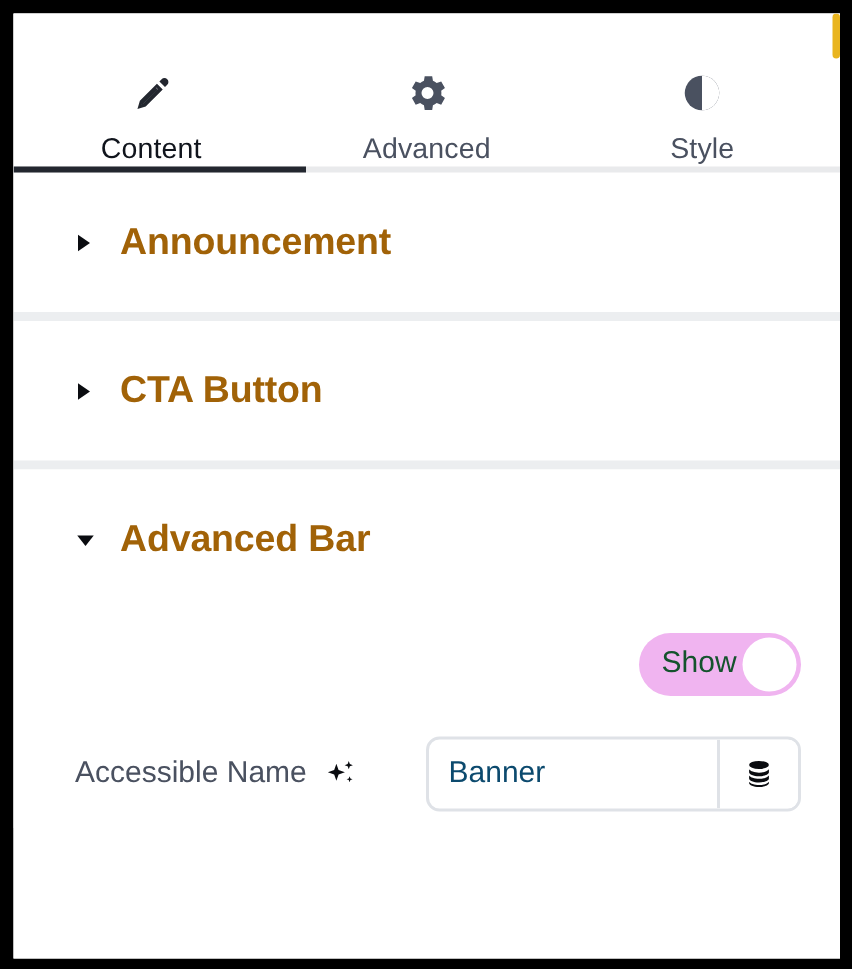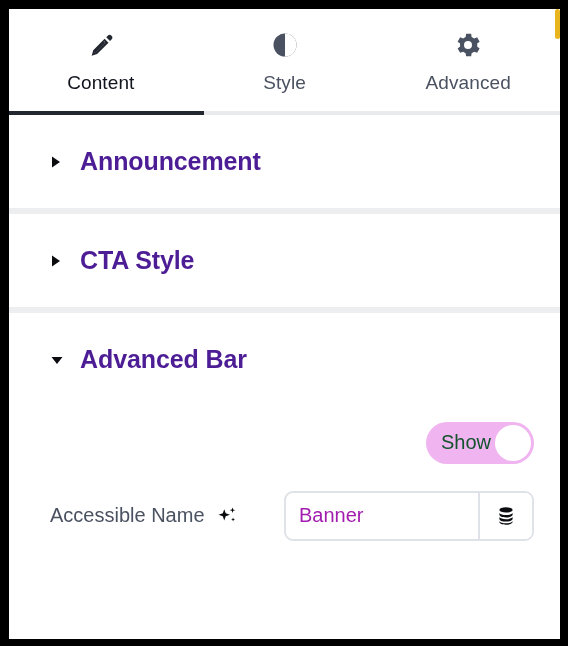--- a/index.html
+++ b/index.html
@@ -44,21 +44,21 @@
     height: 106px;
     background: #ffffff;
     border-bottom: 4px solid #e9eaec;
     box-sizing: border-box;
   }
   .tab {
     flex: 1 1 0;
     display: flex;
     flex-direction: column;
     align-items: center;
-    justify-content: flex-start;
+    justify-content: flex-end;
     padding-top: 21px;
     box-sizing: border-box;
     cursor: pointer;
     user-select: none;
   }
   .tab .tab-icon {
     display: block;
     height: 30px;
     line-height: 0;
     margin-bottom: 12px;
@@ -93,21 +93,21 @@
   }
   .section-head .caret {
     width: 16px;
     margin-right: 14px;
     line-height: 0;
     display: inline-block;
   }
   .section-head .section-title {
     font-size: 25px;
     font-weight: bold;
-    color: #4c1d95;
+    color: #a16207;
     letter-spacing: -.1px;
   }
   .divider {
     height: 6px;
     background: #eceef0;
   }
 
   
   .section-body {
     background: #ffffff;
@@ -175,21 +175,21 @@
     overflow: hidden;
     flex: none;
   }
   .input-group input {
     flex: 1 1 auto;
     border: none;
     outline: none;
     background: transparent;
     font-family: "Liberation Sans", sans-serif;
     font-size: 20px;
-    color: #a21caf;
+    color: #0c4a6e;
     padding: 0 4px 0 13px;
     min-width: 0;
   }
   .input-group input::placeholder { color: #4a5160; }
   .input-addon {
     width: 52px;
     border-left: 2px solid #dfe2e7;
     display: flex;
     align-items: center;
     justify-content: center;
@@ -223,35 +223,35 @@
             <path d="M20.4 4.6a2.1 2.1 0 0 0-3 0l-1.2 1.2 3 3 1.2-1.2a2.1 2.1 0 0 0 0-3z"></path>
             <path d="M14.9 7l-9.1 9.1-1.3 4.4 4.4-1.3L18 10.1 14.9 7zm-8.1 9.6l7.6-7.6 1 1-7.6 7.6-1.6.5.6-1.5z"></path>
             <path d="M6.2 16.4l7.7-7.7 1.5 1.5-7.7 7.7-2.2.7.7-2.2z"></path>
           </svg>
         </span>
         <span class="tab-label">Content</span>
       </div>
 
       <div class="tab">
         <span class="tab-icon">
+          <svg width="30" height="30" viewBox="0 0 24 24" fill="#4a5160">
+            <path d="M19.4 12c0-.4 0-.8-.1-1.2l2-1.5-2-3.5-2.4.9c-.6-.5-1.3-.9-2-1.2L14.5 3h-4l-.4 2.5c-.7.3-1.4.7-2 1.2l-2.4-.9-2 3.5 2 1.5c0 .4-.1.8-.1 1.2s0 .8.1 1.2l-2 1.5 2 3.5 2.4-.9c.6.5 1.3.9 2 1.2l.4 2.5h4l.4-2.5c.7-.3 1.4-.7 2-1.2l2.4.9 2-3.5-2-1.5c.1-.4.1-.8.1-1.2zm-7.4 3.2a3.2 3.2 0 1 1 0-6.4 3.2 3.2 0 0 1 0 6.4z"></path>
+          </svg>
+        </span>
+        <span class="tab-label">Advanced</span>
+      </div>
+
+      <div class="tab">
+        <span class="tab-icon">
           <svg width="30" height="30" viewBox="0 0 24 24">
             <circle cx="12" cy="12" r="9.2" fill="#4a5160"></circle>
             <path d="M12 2.8a9.2 9.2 0 0 1 0 18.4z" fill="#ffffff"></path>
           </svg>
         </span>
         <span class="tab-label">Style</span>
-      </div>
-
-      <div class="tab">
-        <span class="tab-icon">
-          <svg width="30" height="30" viewBox="0 0 24 24" fill="#4a5160">
-            <path d="M19.4 12c0-.4 0-.8-.1-1.2l2-1.5-2-3.5-2.4.9c-.6-.5-1.3-.9-2-1.2L14.5 3h-4l-.4 2.5c-.7.3-1.4.7-2 1.2l-2.4-.9-2 3.5 2 1.5c0 .4-.1.8-.1 1.2s0 .8.1 1.2l-2 1.5 2 3.5 2.4-.9c.6.5 1.3.9 2 1.2l.4 2.5h4l.4-2.5c.7-.3 1.4-.7 2-1.2l2.4.9 2-3.5-2-1.5c.1-.4.1-.8.1-1.2zm-7.4 3.2a3.2 3.2 0 1 1 0-6.4 3.2 3.2 0 0 1 0 6.4z"></path>
-          </svg>
-        </span>
-        <span class="tab-label">Advanced</span>
       </div>
 
       <div id="tab-underline"></div>
     </div>
 
     <div class="section-head">
       <span class="caret">
         <svg width="12" height="14" viewBox="0 0 12 14">
             <path d="M2 1.5 L10 7 L2 12.5 Z" fill="#0a0c10"></path>
           </svg>
@@ -260,21 +260,21 @@
     </div>
 
     <div class="divider"></div>
 
     <div class="section-head">
       <span class="caret">
         <svg width="12" height="14" viewBox="0 0 12 14">
             <path d="M2 1.5 L10 7 L2 12.5 Z" fill="#0a0c10"></path>
           </svg>
       </span>
-      <span class="section-title">CTA Style</span>
+      <span class="section-title">CTA Button</span>
     </div>
 
     <div class="divider"></div>
 
     <div class="section-head">
       <span class="caret">
         <svg width="14" height="12" viewBox="0 0 14 12">
             <path d="M1.5 3 L12.5 3 L7 10 Z" fill="#0a0c10"></path>
           </svg>
       </span>

